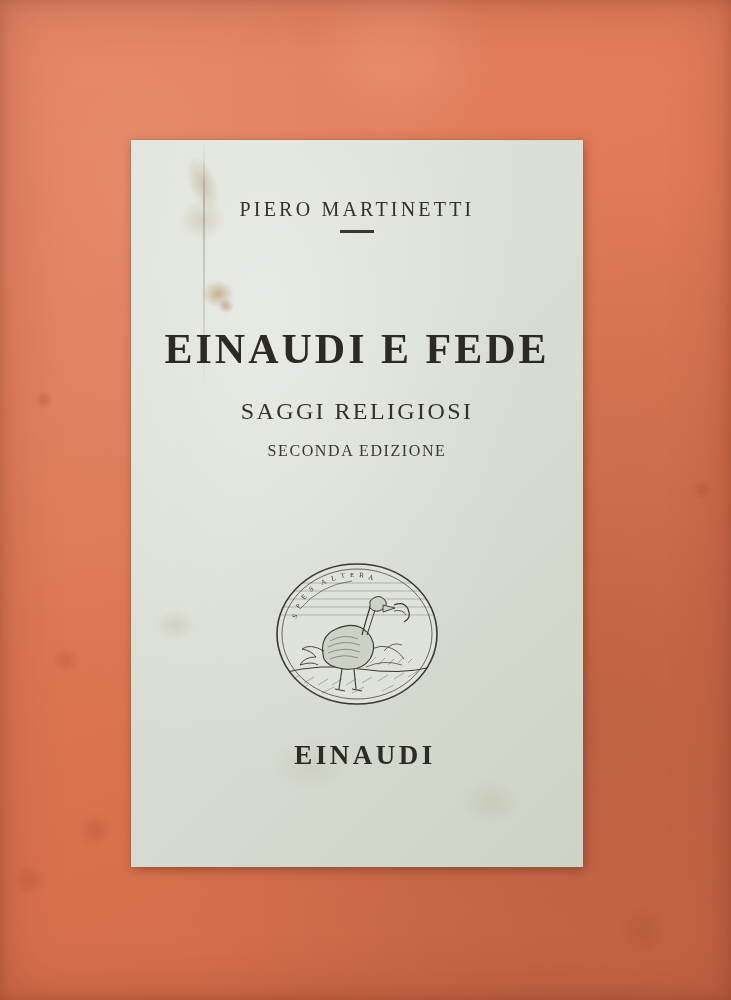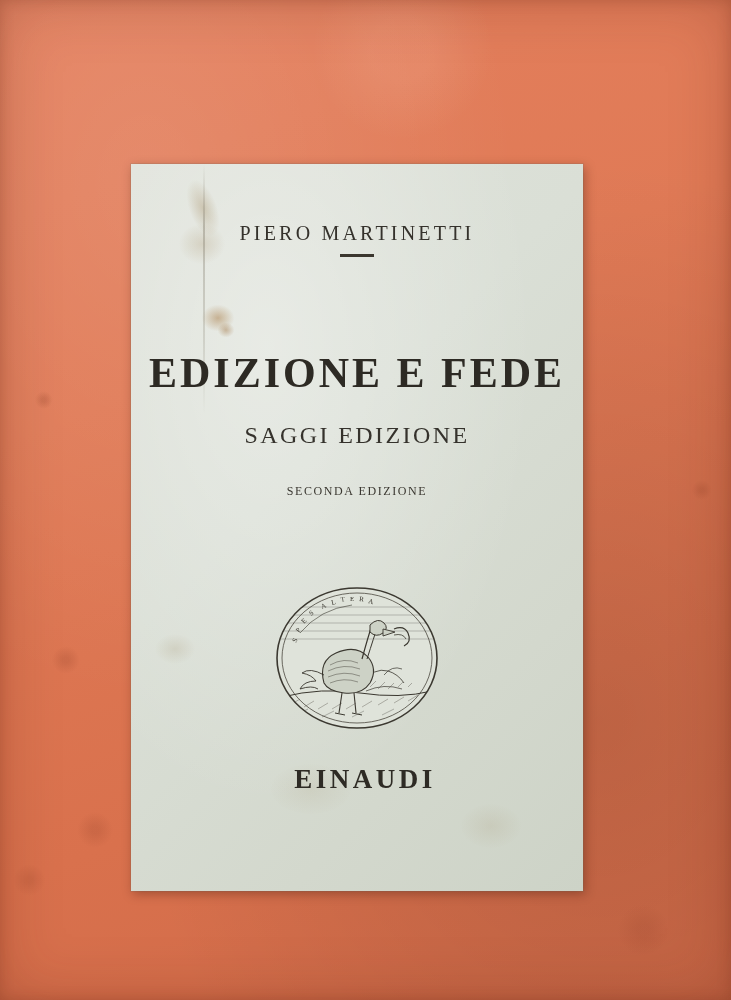--- a/index.html
+++ b/index.html
@@ -52,21 +52,20 @@
     left: 131px;
     top: 140px;
     width: 452px;
     height: 727px;
     background:
       radial-gradient(ellipse at 30% 25%, rgba(255,255,255,0.35), rgba(255,255,255,0) 60%),
       linear-gradient(135deg, #dfe2da 0%, #dadfd6 40%, #d3d8cd 75%, #cdd3c7 100%);
     box-shadow:
       2px 3px 10px rgba(60,20,10,0.35),
       0 0 0 1px rgba(120,120,110,0.18);
-    margin-top: 24px;
   }
   
   .cover .blem {
     position: absolute;
     border-radius: 50%;
     pointer-events: none;
   }
   .b1 { left: 58px;  top: 14px;  width: 28px; height: 60px;
         background: radial-gradient(ellipse, rgba(150,120,70,0.30), rgba(150,120,70,0) 70%); transform: rotate(-20deg); }
   .b2 { left: 48px;  top: 60px;  width: 46px; height: 40px;
@@ -123,24 +122,24 @@
     position: absolute;
     top: 258px;
     left: 0;
     right: 0;
     font-size: 24px;
     letter-spacing: 2.4px;
     color: #35322c;
   }
   .edition {
     position: absolute;
-    top: 320px;
+    top: 302px;
     left: 0;
     right: 0;
-    font-size: 12px;
+    font-size: 16px;
     letter-spacing: 1.6px;
     color: #3a3730;
   }
 
   
   .emblem {
     position: absolute;
     top: 415px;
     left: 50%;
     transform: translateX(-50%);
@@ -188,23 +187,23 @@
     <div class="blem b6"></div>
     <div class="blem b7"></div>
     <div class="crease"></div>
 
     <div class="cover-inner">
 
       <div class="author">PIERO MARTINETTI</div>
 
       <div class="rule"></div>
 
-      <div class="title">EDIZIONE E FEDE</div>
-
-      <div class="subtitle">SAGGI EDIZIONE</div>
+      <div class="title">EINAUDI E FEDE</div>
+
+      <div class="subtitle">SAGGI RELIGIOSI</div>
 
       <div class="edition">SECONDA EDIZIONE</div>
 
       <div class="emblem">
         <svg viewBox="0 0 182 158" xmlns="http://www.w3.org/2000/svg">
           <defs>
             <clipPath id="ovalclip">
               <ellipse cx="91" cy="79" rx="80" ry="70"></ellipse>
             </clipPath>
           </defs>

